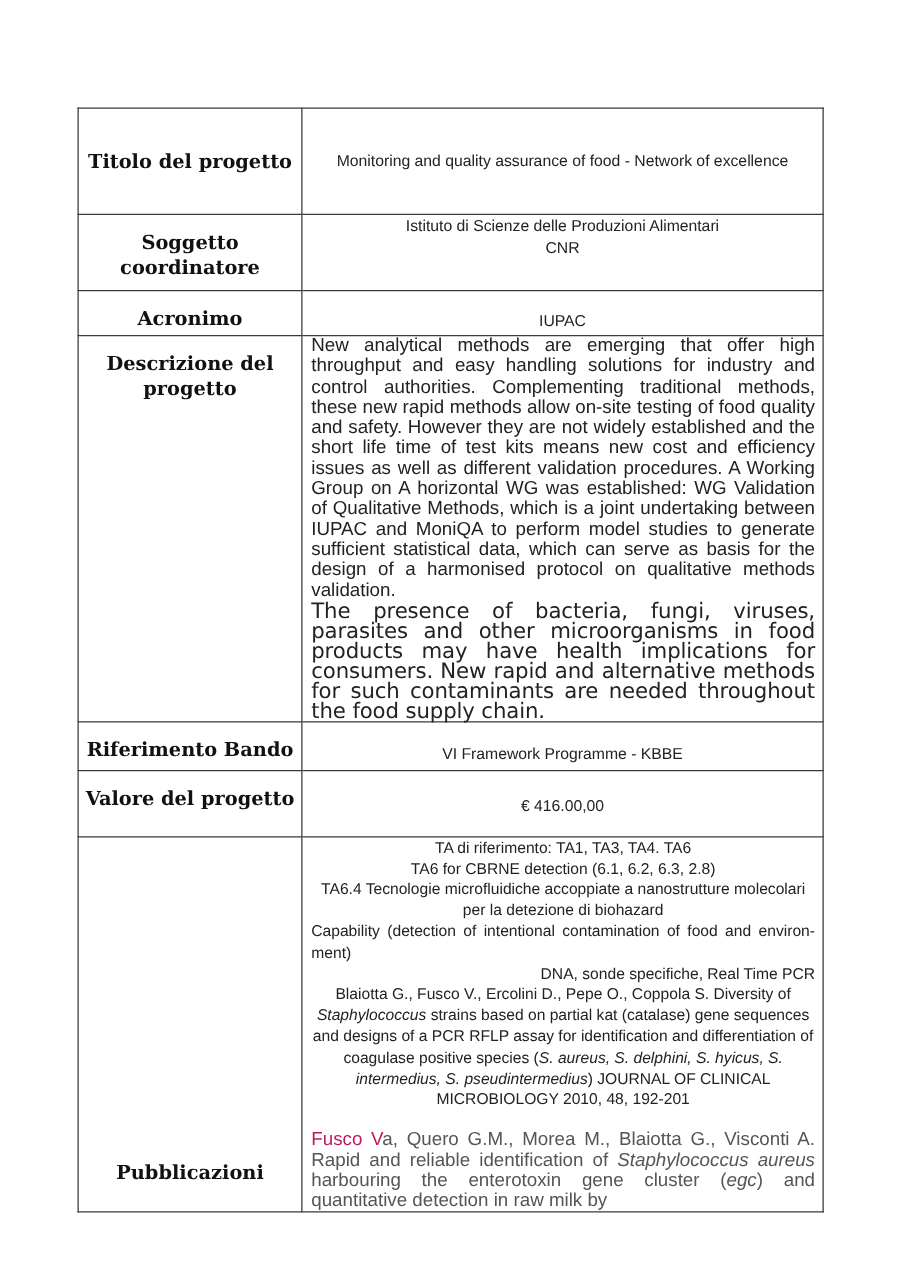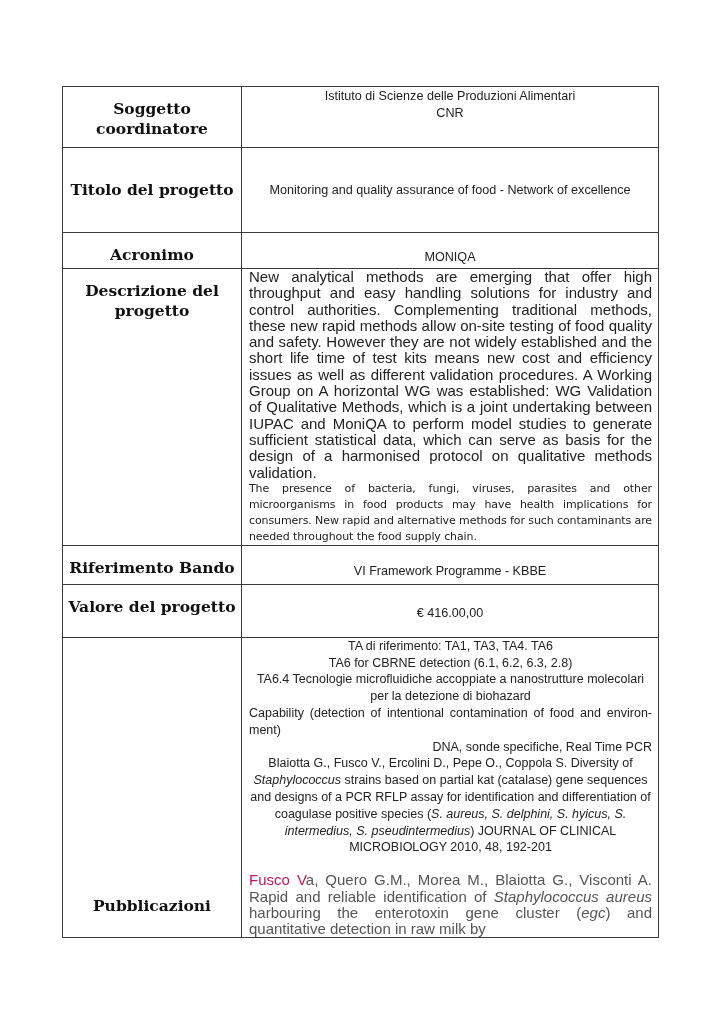--- a/index.html
+++ b/index.html
@@ -15,64 +15,64 @@
     font-family: "DejaVu Serif", "Liberation Serif", serif;
     font-weight: bold; font-size: 15.5px; color: #111;
     text-align: center; line-height: 20px;
   }
   td.value {
     font-family: "Liberation Sans", "DejaVu Sans", sans-serif;
     font-size: 12.6px; color: #222; text-align: center;
   }
   .lbl { display: block; }
   .just { text-align: justify; text-align-last: left; padding: 0 6px 0 7px; line-height: 16.3px; font-size: 15px; }
-  .verd { font-family: "DejaVu Sans", sans-serif; font-size: 11px; line-height: 16px; letter-spacing: -0.1px; }
+  .verd { font-family: "DejaVu Sans", sans-serif; font-size: 17px; line-height: 16px; letter-spacing: -0.1px; }
   .left { text-align: center; padding: 0 6px 0 7px; line-height: 16.8px; font-size: 12.5px; }
   .center { text-align: right; }
   .pub2 { color: #555; }
   .blue { color: #be185d; }
   i { font-style: italic; }
 </style>
 </head>
 <body>
 
 <div class="page">
 <table class="grid">
 
   <tbody>
-        <tr style="height:61px">
+        <tr style="height:85px">
+    <td class="label">
+      <div style="padding-top:32px">Titolo del progetto</div>
+    </td>
+    <td class="value">
+      <div style="padding-top:35px">Monitoring and quality assurance of food - Network of excellence</div>
+    </td>
+  </tr>
+
+  <tr style="height:61px">
     <td class="label">
       <div style="padding-top:12px">
         <span class="lbl">Soggetto</span>
         <span class="lbl">coordinatore</span>
       </div>
     </td>
     <td class="value">
       <div style="padding-top:1px; line-height:17px">
         <span class="lbl">Istituto di Scienze delle Produzioni Alimentari</span>
         <span class="lbl">CNR</span>
       </div>
     </td>
   </tr>
 
-  <tr style="height:85px">
-    <td class="label">
-      <div style="padding-top:32px">Titolo del progetto</div>
-    </td>
-    <td class="value">
-      <div style="padding-top:35px">Monitoring and quality assurance of food - Network of excellence</div>
-    </td>
-  </tr>
-
   <tr style="height:36px">
     <td class="label">
       <div style="padding-top:12px">Acronimo</div>
     </td>
     <td class="value">
-      <div style="padding-top:17px">MONIQA</div>
+      <div style="padding-top:17px">IUPAC</div>
     </td>
   </tr>
 
   <tr style="height:222px">
     <td class="label">
       <div style="padding-top:12px">
         <span class="lbl">Descrizione del</span>
         <span class="lbl">progetto</span>
       </div>
     </td>

